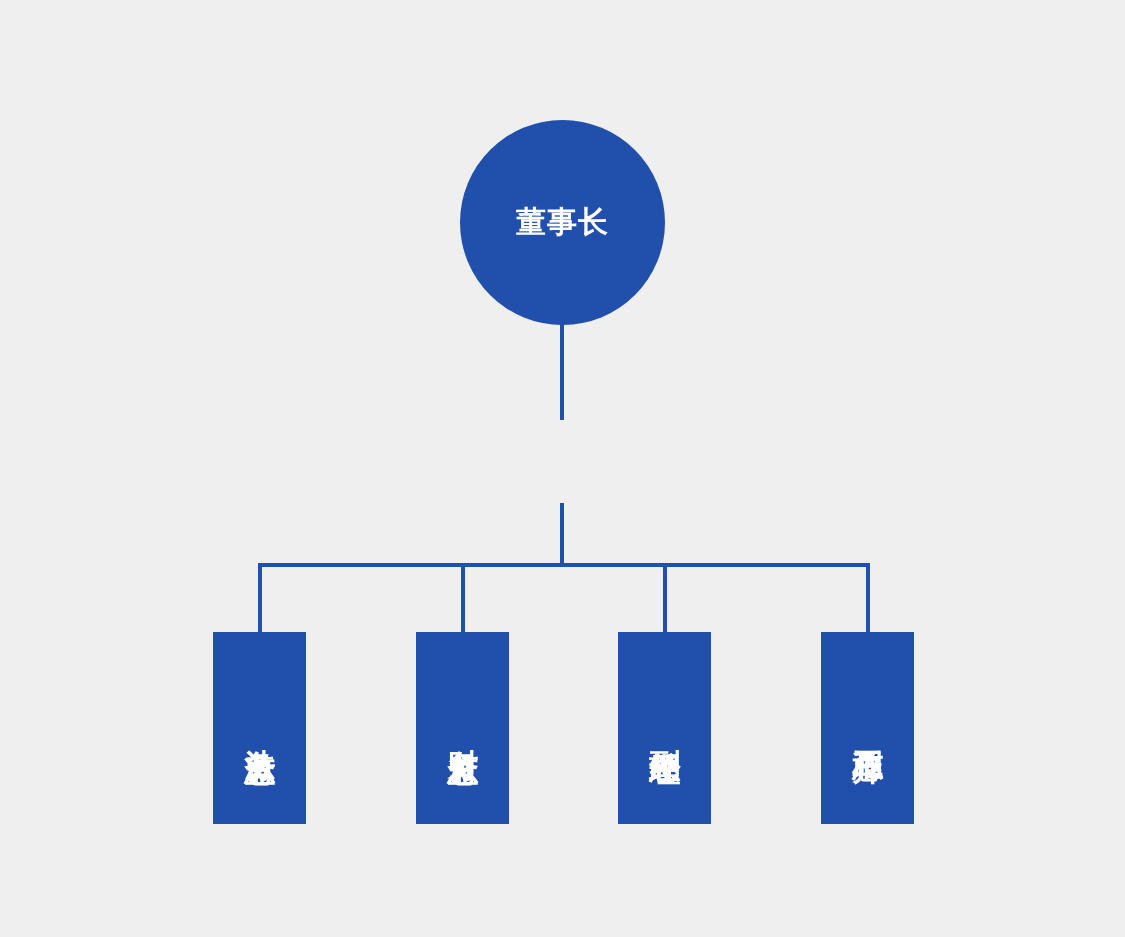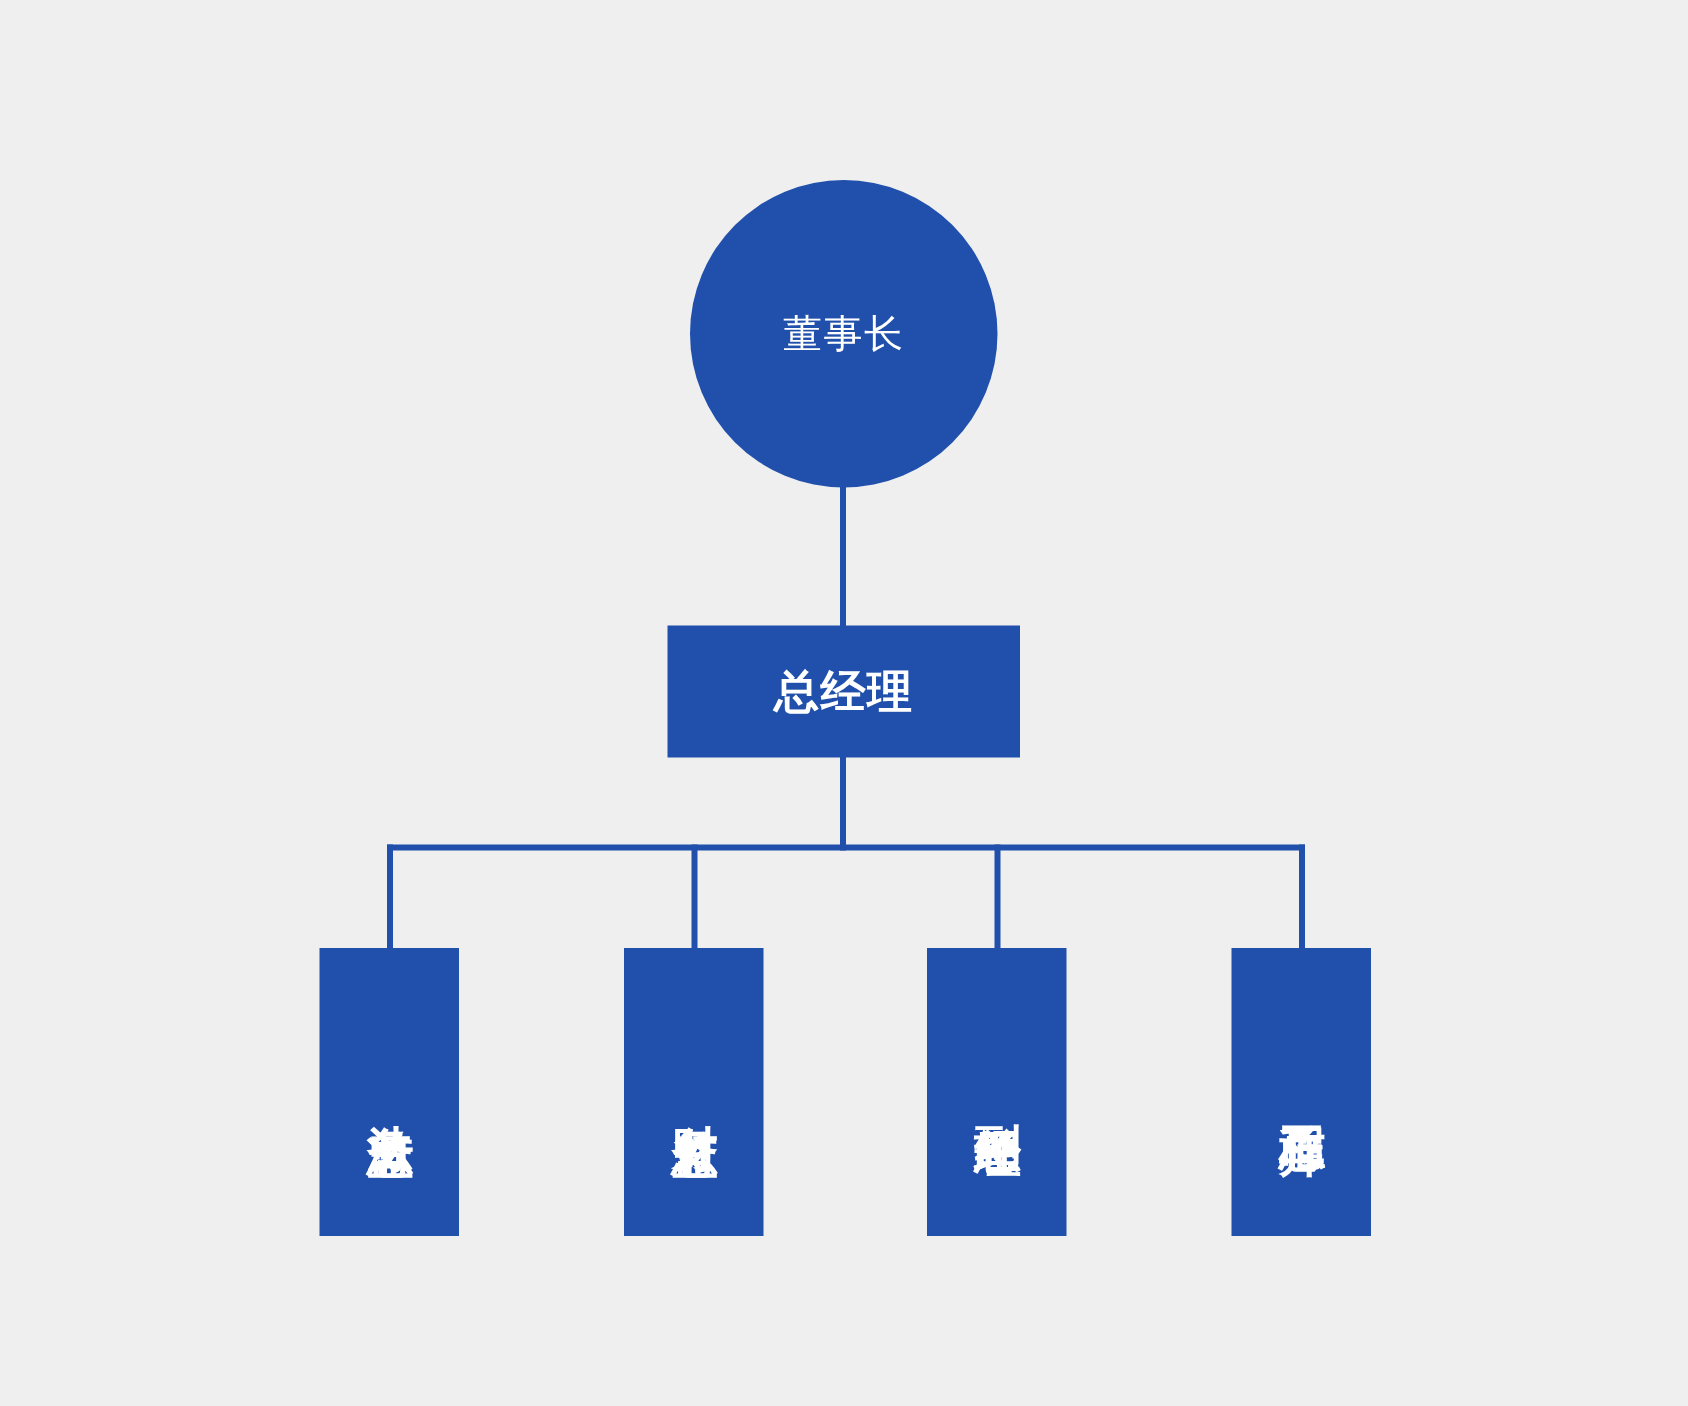--- a/index.html
+++ b/index.html
@@ -36,22 +36,22 @@
     align-items: center;
     justify-content: center;
     box-sizing: border-box;
   }
   .node-root {
     left: 460px;
     top: 120px;
     width: 205px;
     height: 205px;
     border-radius: 50%;
-    font-size: 26px;
-    font-weight: normal;
+    font-size: 30px;
+    font-weight: bold;
     letter-spacing: 1px;
   }
   .node-level2 {
     left: 445px;
     top: 417px;
     width: 235px;
     height: 88px;
     font-size: 30px;
     font-weight: bold;
     letter-spacing: 1px;
@@ -83,23 +83,20 @@
 
   <div class="edge edge-v" style="left:258px; top:563px; height:71px;"></div>
   <div class="edge edge-v" style="left:461px; top:563px; height:71px;"></div>
   <div class="edge edge-v" style="left:663px; top:563px; height:71px;"></div>
   <div class="edge edge-v" style="left:866px; top:563px; height:71px;"></div>
 
   <div class="node node-root">
     <span>董事长</span>
   </div>
 
-  <div class="node node-level2">
-    <span>总经理</span>
-  </div>
 
   <div class="node node-leaf" style="left:213px;">
     <span class="vert-text">法务总监</span>
   </div>
 
   <div class="node node-leaf" style="left:416px;">
     <span class="vert-text">财务总监</span>
   </div>
 
   <div class="node node-leaf" style="left:618px;">

